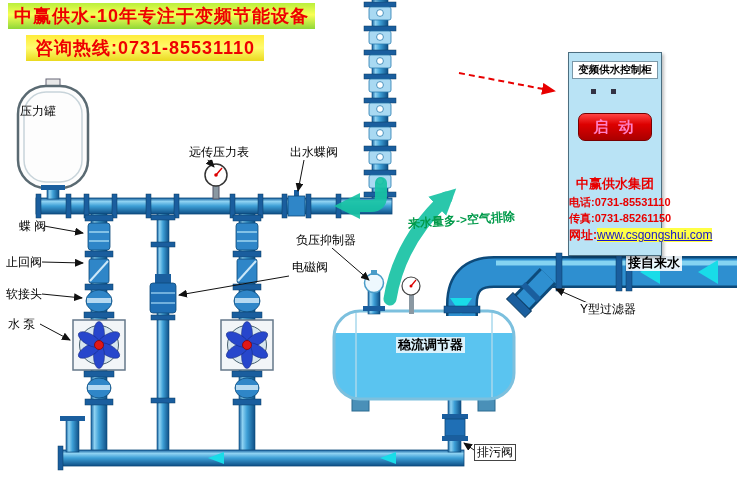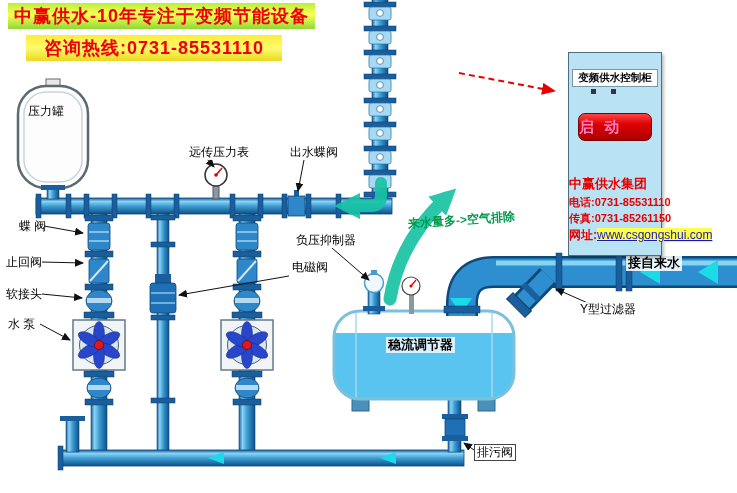--- a/index.html
+++ b/index.html
@@ -6,39 +6,39 @@
   body{font-family:"Liberation Sans",sans-serif;background:#fff}
   #stage{position:relative;width:737px;height:493px;background:#fff;overflow:hidden}
   #stage>svg{position:absolute;left:0;top:0}
   .lbl{position:absolute;font-size:12px;color:#000;line-height:1.25;white-space:nowrap;
        background:rgba(255,255,255,.88);padding:0 2px}
   .lbl.plain{background:transparent}
   .title{position:absolute;left:8px;top:3px;font-size:18px;font-weight:bold;color:#ee0000;
          letter-spacing:1px;white-space:nowrap;padding:1px 6px;
          background:linear-gradient(180deg,#b9ef3c,#f9ff55 45%,#8fd838)}
   .hotline{position:absolute;left:26px;top:35px;font-size:18px;font-weight:bold;color:#ee0000;
-         letter-spacing:1px;white-space:nowrap;padding:1px 18px;
+         letter-spacing:1px;white-space:nowrap;padding:1px 9px;
          background:linear-gradient(180deg,#ffec3a,#fffb6e 50%,#ead91f)}
   .demo-hint{position:absolute;left:441px;top:52px;font-size:14px;font-weight:bold;color:#e80000;white-space:nowrap}
   .green-note{position:absolute;left:408px;top:212px;font-size:12px;font-weight:bold;color:#009a4a;
          white-space:nowrap;transform:rotate(-4deg);background:transparent}
   .regulator-lbl{font-weight:bold;font-size:13px;background:rgba(255,255,255,.78)}
   .drain-lbl{border:1px solid #444}
   .tap-lbl{font-weight:bold;font-size:13px}
   
   .cabinet{position:absolute;left:568px;top:52px;width:94px;height:204px;background:#b9e3f5;
            border:1px solid #4c6e80;box-shadow:2px 2px 3px rgba(0,0,0,.25)}
-  .cab-title{margin:16px 3px 0;background:#fff;border:1px solid #7a98a8;font-size:10.5px;
+  .cab-title{margin:8px 3px 0;background:#fff;border:1px solid #7a98a8;font-size:10.5px;
              font-weight:bold;text-align:center;padding:1px 0;color:#000;white-space:nowrap}
   .ind{position:absolute;width:5px;height:5px;background:#334;top:36px}
   .start-btn{position:absolute;left:9px;top:60px;width:74px;height:28px;border:1px solid #700;border-radius:7px;
              background:linear-gradient(180deg,#ff4444,#dd0000 40%,#aa0000);
-             color:#ff80c8;font-size:15px;font-weight:bold;text-align:left;line-height:26px;
+             color:#ff80c8;font-size:15px;font-weight:bold;text-align:center;line-height:26px;
              letter-spacing:3px;cursor:pointer}
-  .cab-co{position:absolute;left:0;width:100%;text-align:left;color:#e80000;font-weight:bold;white-space:nowrap}
+  .cab-co{position:absolute;left:0;width:100%;text-align:center;color:#e80000;font-weight:bold;white-space:nowrap}
   .company{top:122px;font-size:13px}
   .phone{top:142px;font-size:11px}
   .fax{top:158px;font-size:11px}
   .web{top:174px;font-size:12px}
   .web .url{color:#1414cc;background:#ffff45;text-decoration:underline;font-weight:normal}
 </style>
 </head>
 <body>
 
 <div id="stage">
@@ -258,33 +258,33 @@
     <path d="M207,159 L214,167" marker-end="url(#mblk)"></path>
     <path d="M304,160 L298,191" marker-end="url(#mblk)"></path>
     <path d="M590,304 L556,289" marker-end="url(#mblk)"></path>
     <path d="M474,450 L464,443" marker-end="url(#mblk)"></path>
   </g>
 </svg>
 
 <div class="title">中赢供水-10年专注于变频节能设备</div>
 <div class="hotline">咨询热线:0731-85531110</div>
 
-<div class="lbl plain" style="left:26px;top:104px">压力罐</div>
+<div class="lbl plain" style="left:18px;top:104px">压力罐</div>
 <div class="lbl" style="left:187px;top:145px">远传压力表</div>
 <div class="lbl" style="left:288px;top:145px">出水蝶阀</div>
 <div class="lbl plain" style="left:17px;top:219px">蝶 阀</div>
 <div class="lbl plain" style="left:4px;top:255px">止回阀</div>
 <div class="lbl plain" style="left:4px;top:287px">软接头</div>
 <div class="lbl plain" style="left:6px;top:317px">水 泵</div>
 <div class="lbl" style="left:290px;top:260px">电磁阀</div>
 <div class="lbl" style="left:294px;top:233px">负压抑制器</div>
 <div class="green-note">来水量多-&gt;空气排除</div>
 <div class="lbl tap-lbl" style="left:626px;top:255px">接自来水</div>
 <div class="lbl" style="left:578px;top:302px">Y型过滤器</div>
-<div class="lbl regulator-lbl" style="left:386px;top:337px">稳流调节器</div>
+<div class="lbl regulator-lbl" style="left:396px;top:337px">稳流调节器</div>
 <div class="lbl drain-lbl" style="left:474px;top:444px">排污阀</div>
 
 <div class="cabinet">
   <div class="cab-title">变频供水控制柜</div>
   <div class="ind" style="left:22px"></div>
   <div class="ind" style="left:42px"></div>
   <div class="start-btn">启 动</div>
   <div class="cab-co company">中赢供水集团</div>
   <div class="cab-co phone">电话:0731-85531110</div>
   <div class="cab-co fax">传真:0731-85261150</div>

